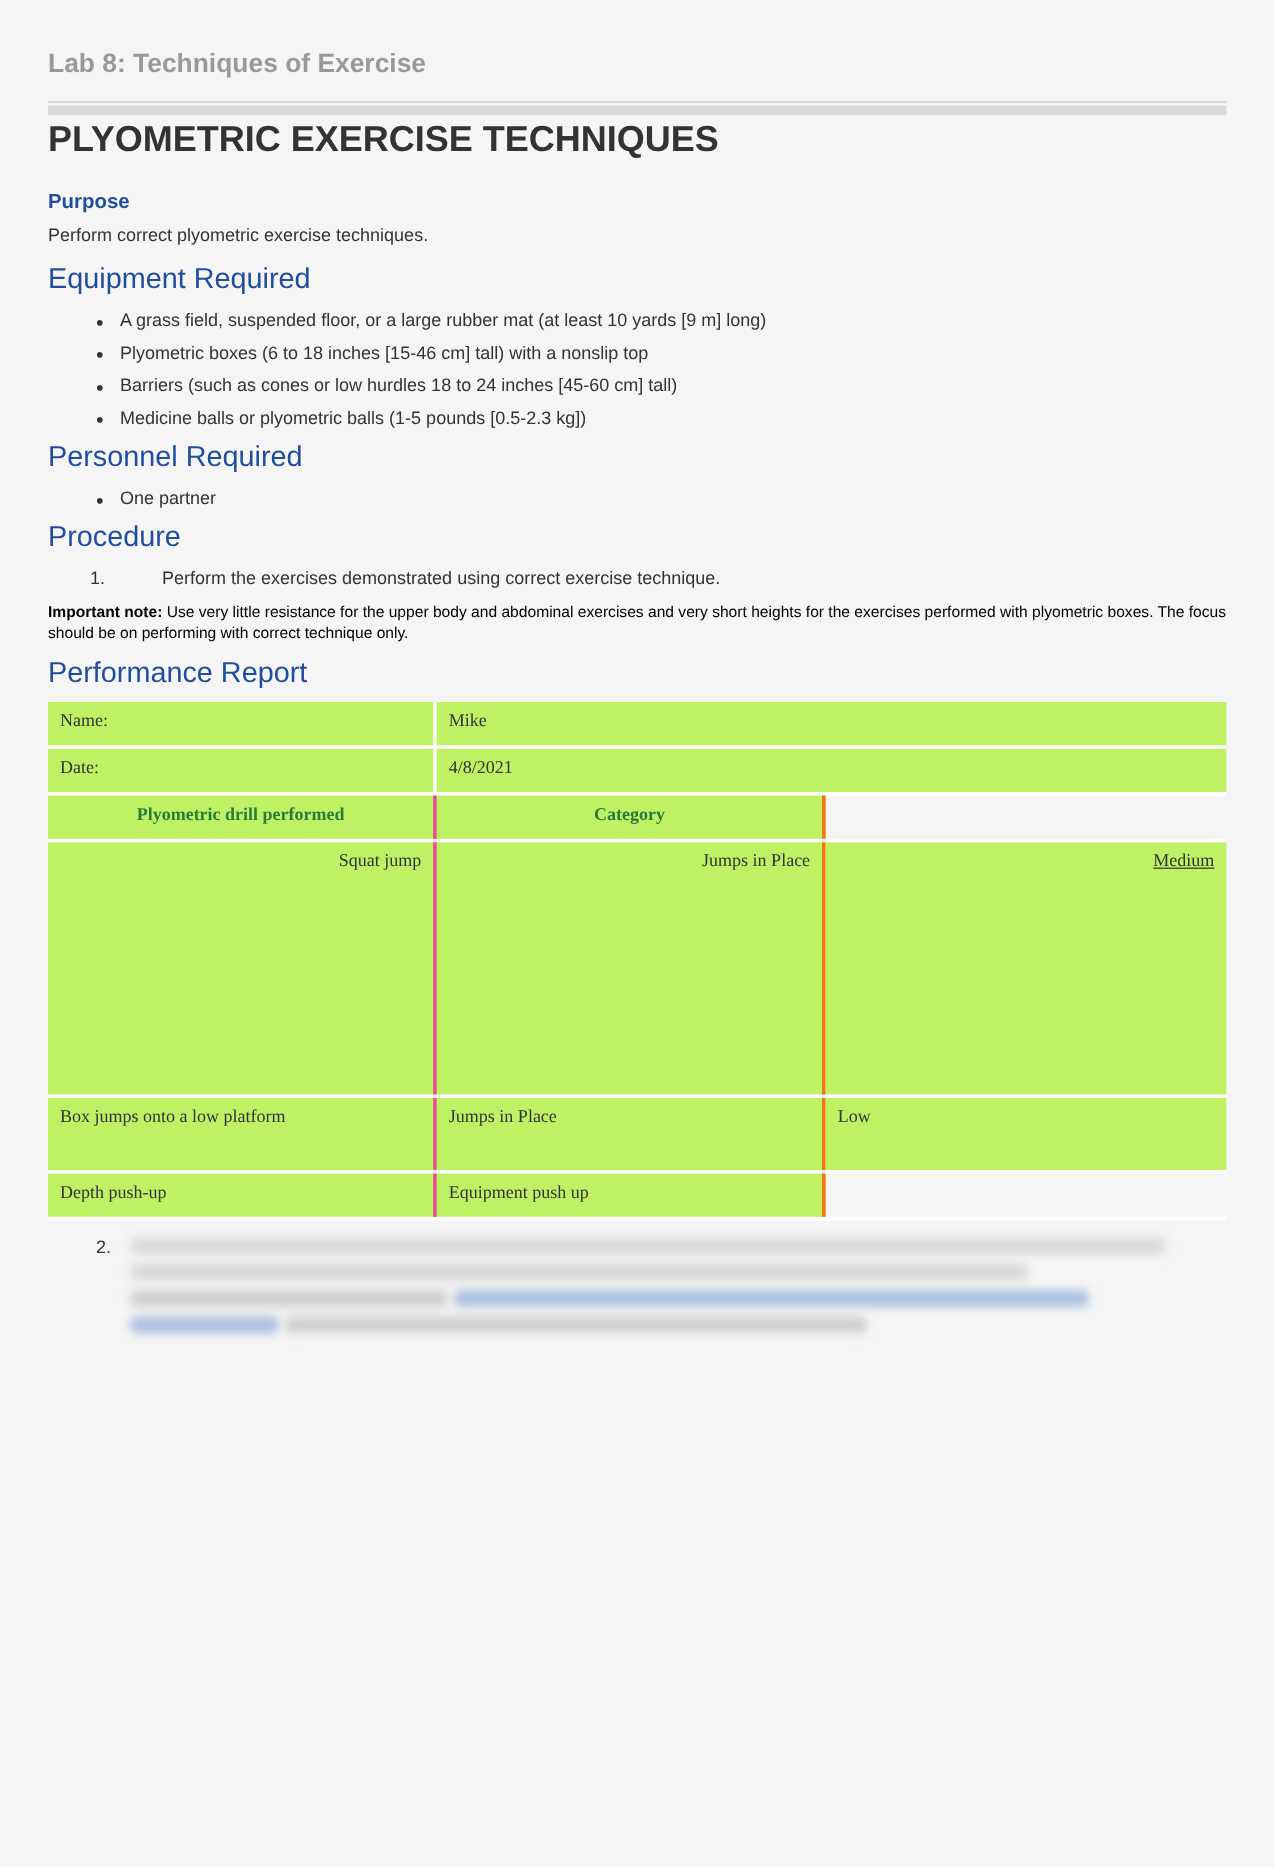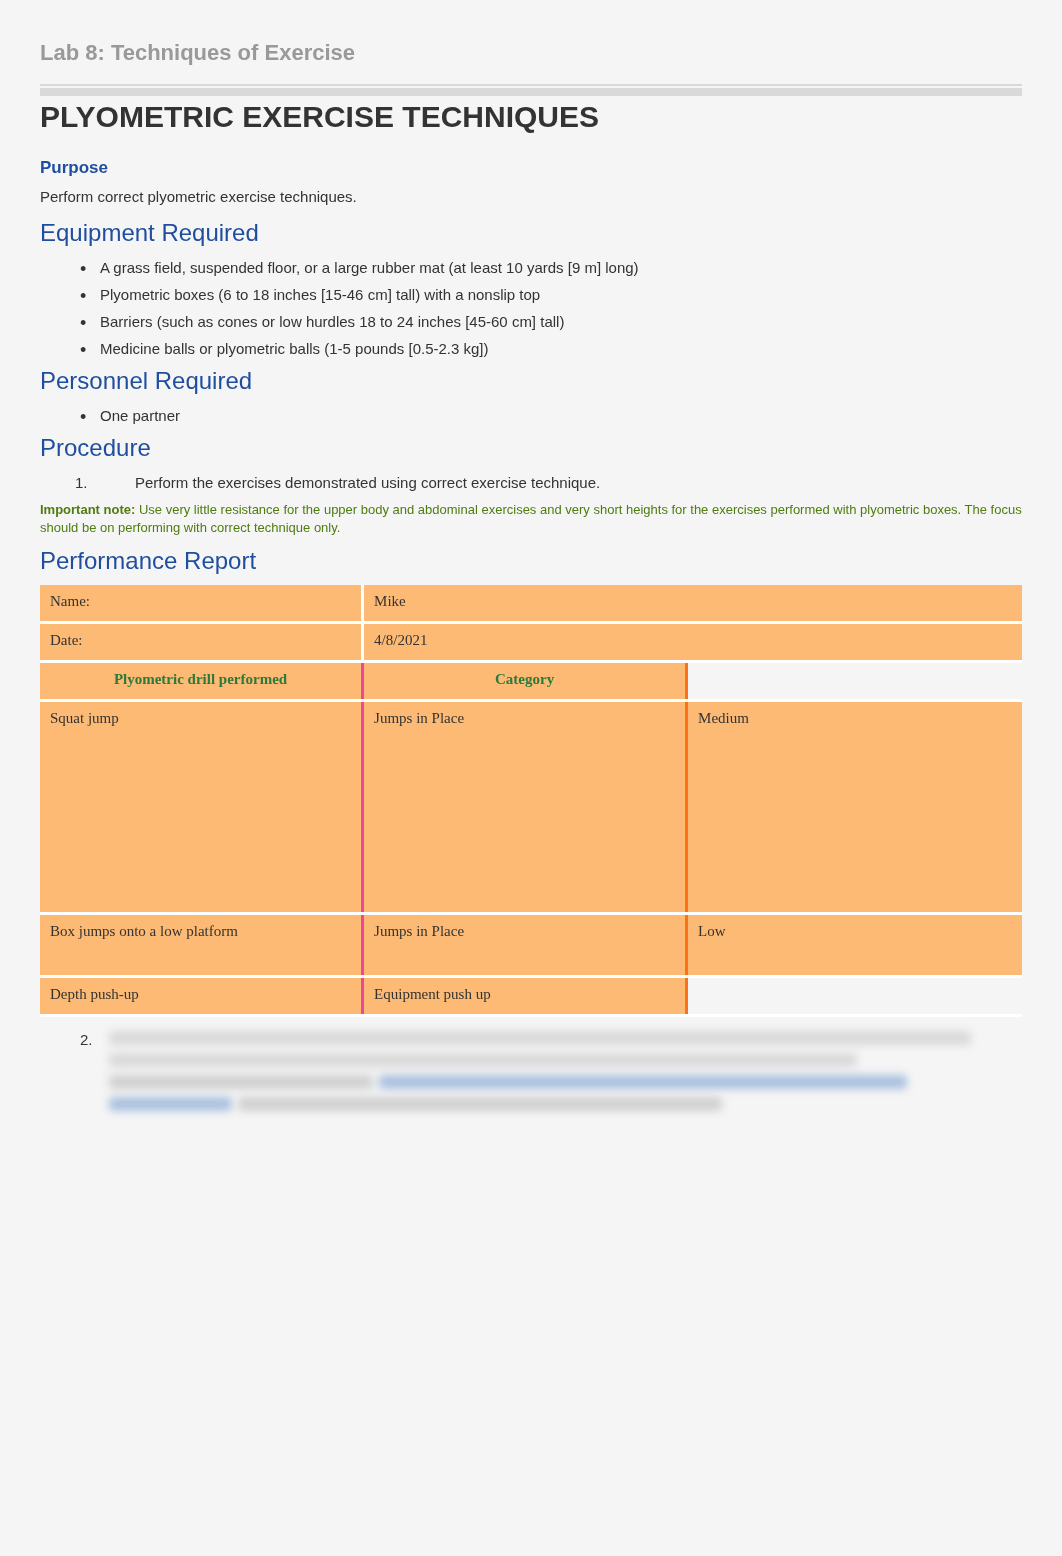--- a/index.html
+++ b/index.html
@@ -93,21 +93,21 @@
       line-height: 1.4;
     }
     
     ol li .list-number {
       position: absolute;
       left: -60px;
     }
     
     .note-text {
       font-size: 13px;
-      color: #4d7c0f;
+      color: #000000;
       line-height: 1.4;
       margin-bottom: 10px;
     }
     
     .note-text strong {
       font-weight: bold;
     }
     
     .table-container {
       margin-top: 6px;
@@ -116,21 +116,21 @@
     .table-row {
       display: flex;
       border-bottom: 3px solid #fff;
     }
     
     .table-row.header-row .cell {
       text-align: center;
     }
     
     .table-row .cell {
-      background: #fdba74;
+      background: #bef264;
       padding: 8px 10px;
       font-size: 15px;
       min-height: 36px;
     }
     
     .table-row .cell:nth-child(1) {
       width: 33%;
       border-right: 3px solid #ec4899;
     }
     
@@ -160,23 +160,25 @@
       font-weight: bold;
     }
     
     .header-red {
       color: #b03535;
       font-weight: bold;
     }
     
     .tall-row .cell {
       min-height: 210px;
+      text-align: right;
     }
     
     .tall-row .cell:nth-child(3) {
+      text-decoration: underline;
     }
     
     .mid-row .cell {
       min-height: 60px;
     }
     
     .blurred-area {
       margin-top: 14px;
       padding-left: 40px;
     }

